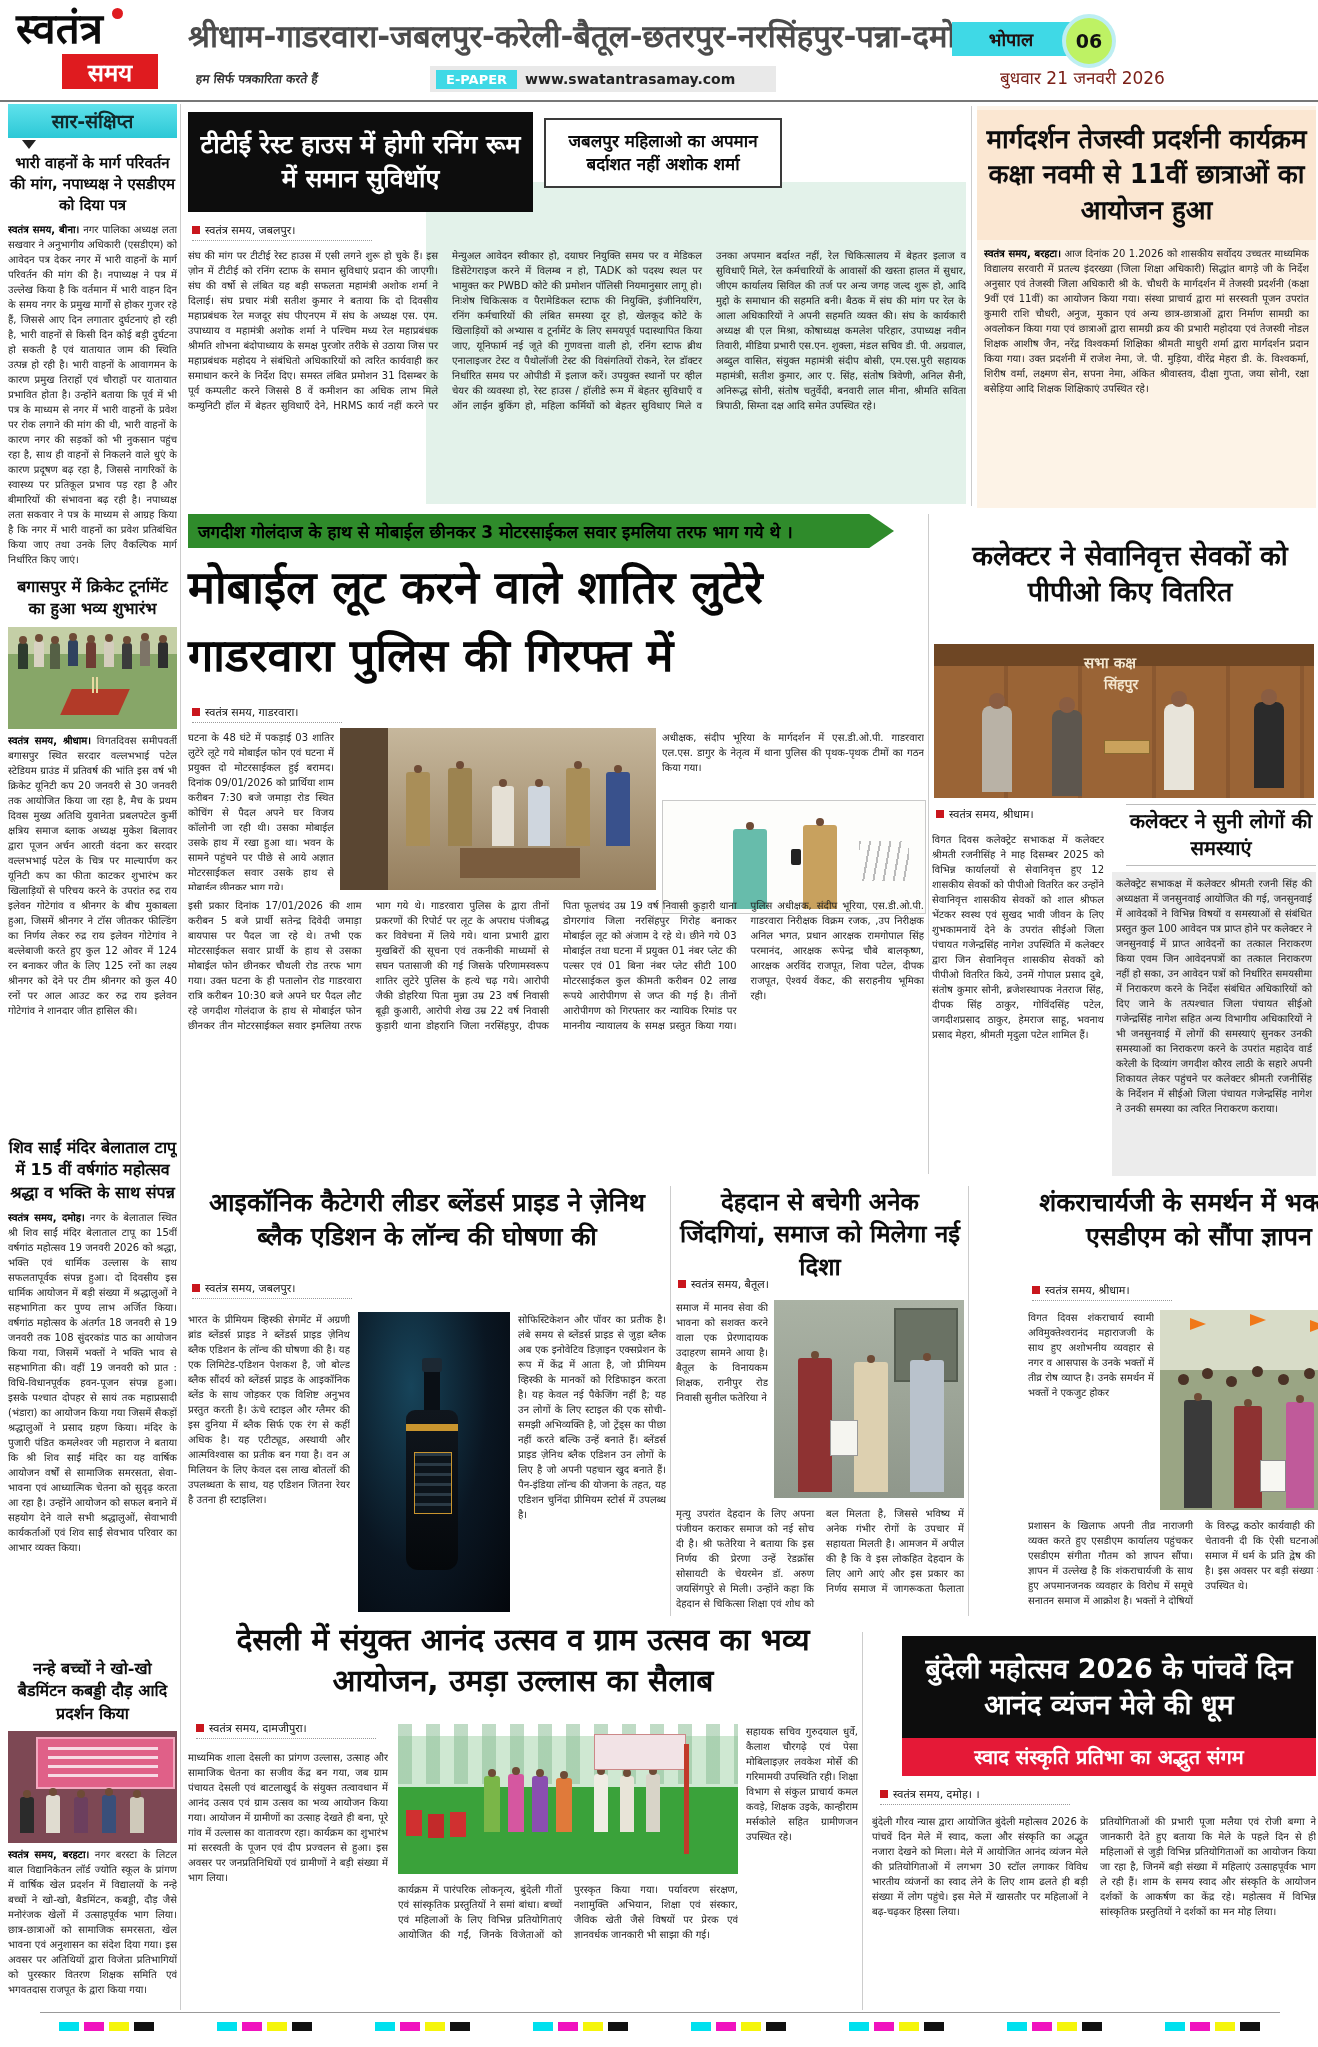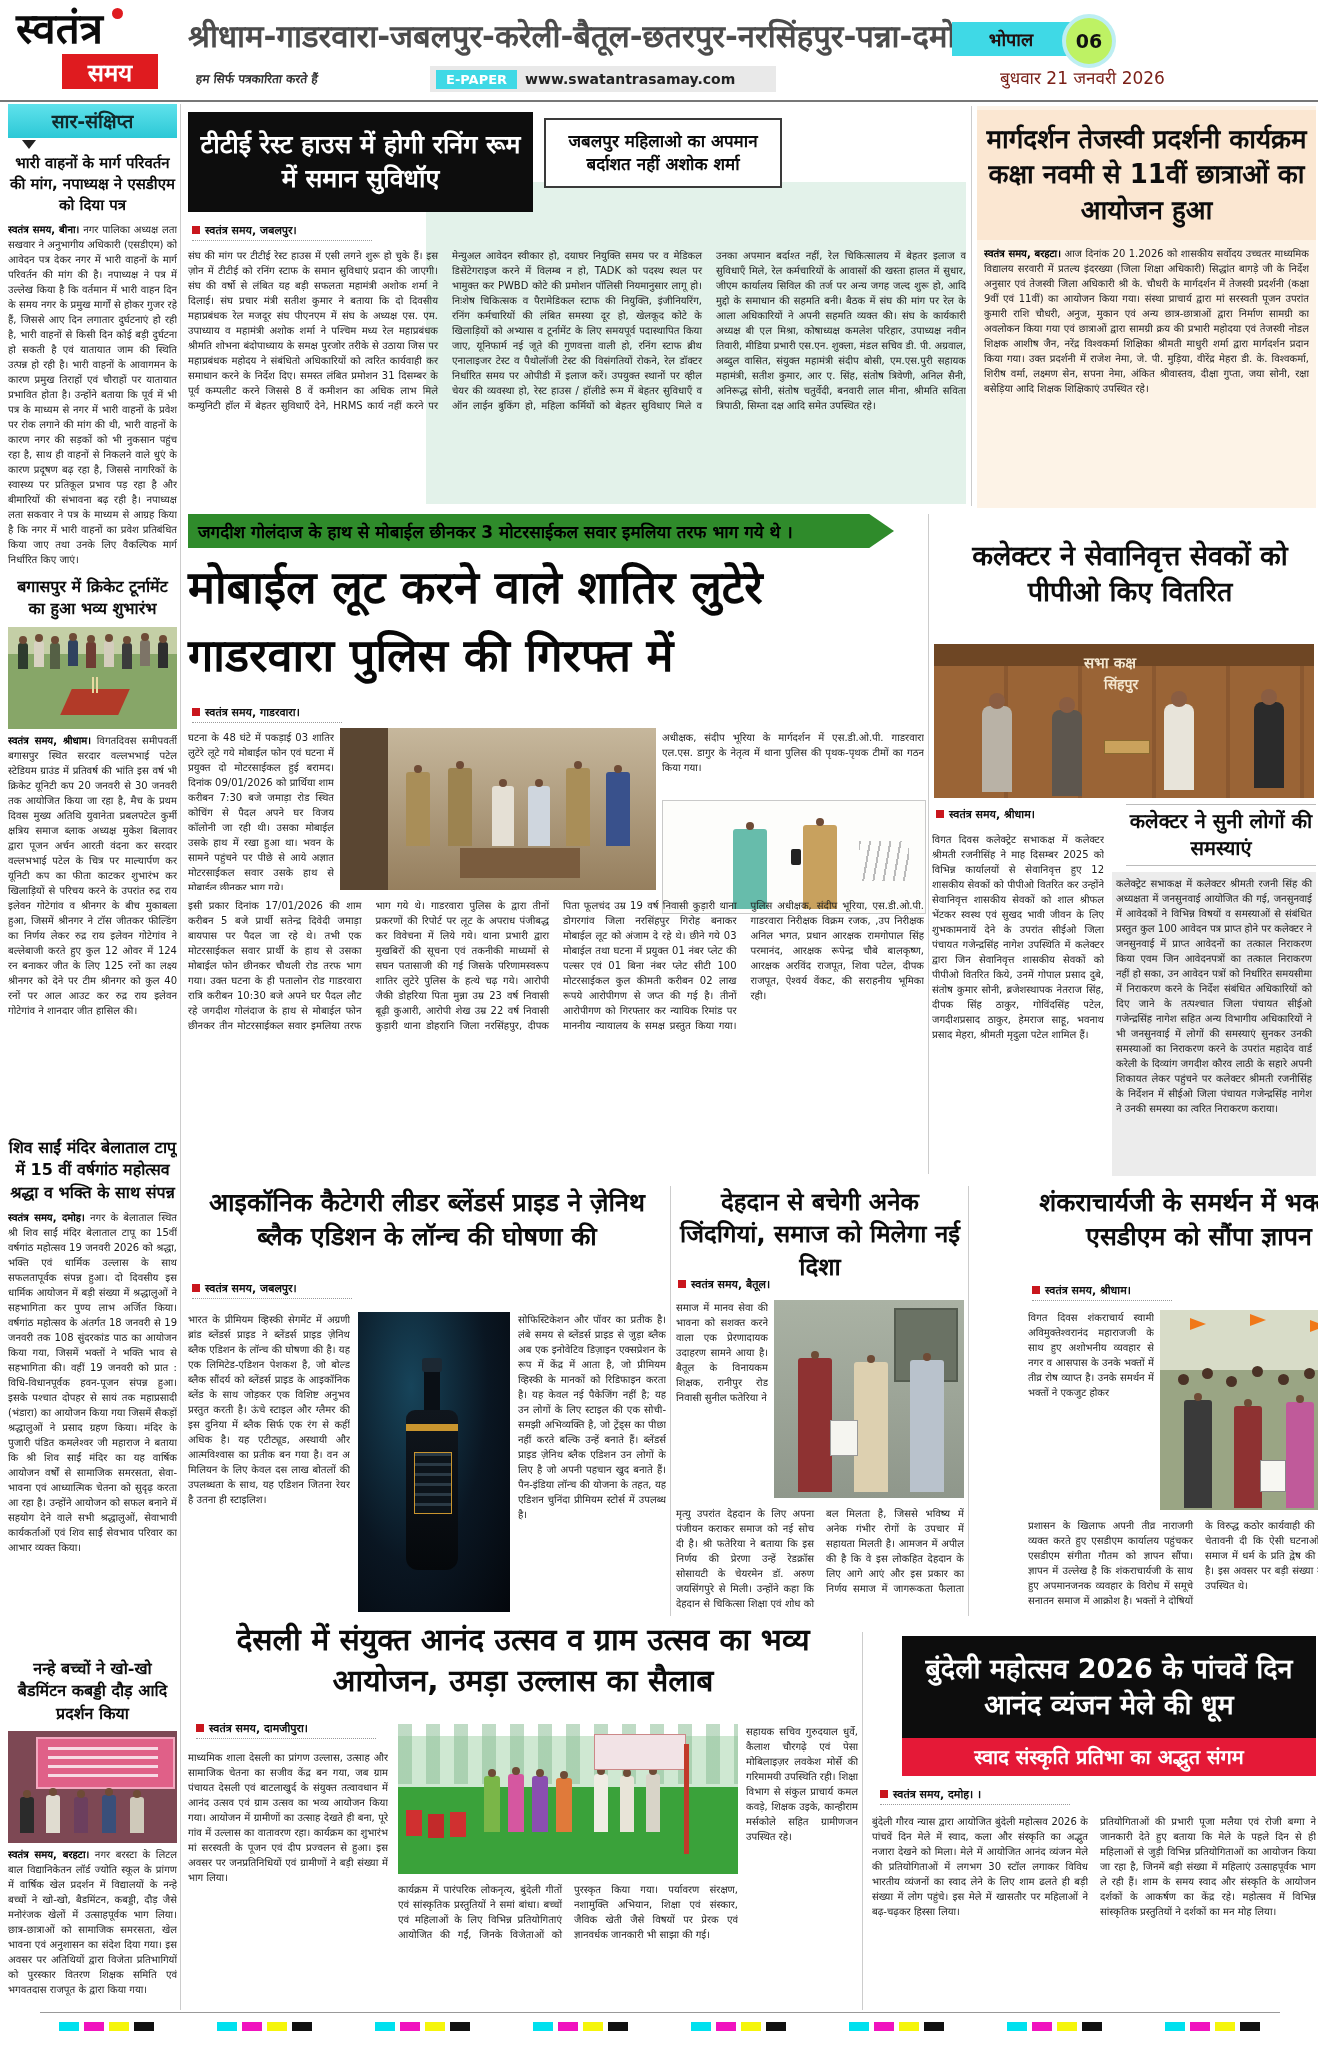--- a/index.html
+++ b/index.html
@@ -2,21 +2,21 @@
 <html><head>
 <meta charset="utf-8">
 <style>
   html,body{margin:0;padding:0;background:#d8d8d8}
   #page{position:relative;width:1318px;height:2047px;background:#ffffff;
         font-family:"DejaVu Sans","Liberation Sans",sans-serif;color:#1c1c1c;overflow:hidden}
   .abs{position:absolute}
   .body-text{font-size:10px;line-height:1.5;text-align:justify;color:#222;overflow:hidden}
   .body-text b{color:#000}
   .hl{font-weight:800;color:#0d0d0d;text-align:center;line-height:1.35}
-  .byline{font-size:11px;font-weight:700;color:#111;display:flex;align-items:center;gap:5px;white-space:nowrap}
+  .byline{font-size:11px;font-weight:400;color:#111;display:flex;align-items:center;gap:5px;white-space:nowrap}
   .sq{width:8px;height:8px;background:#c9161d;display:inline-block;flex:none}
   .dotted{border-bottom:1px dotted #9a9a9a}
   .vline{position:absolute;width:0;border-left:1px solid #cccccc}
   .photo{position:absolute;overflow:hidden}
   .p{position:absolute;border-radius:3px 3px 0 0;width:10px;height:26px}
   .p::before{content:"";position:absolute;top:-7px;left:50%;transform:translateX(-50%);
              width:8px;height:8px;border-radius:50%;background:#6e4b36}
   .pl{width:30px;height:86px;border-radius:8px 8px 0 0}
   .pl::before{width:16px;height:16px;top:-13px;background:#8a5d42}
   .hd{position:absolute;width:11px;height:11px;border-radius:50%;background:#4a3226}

